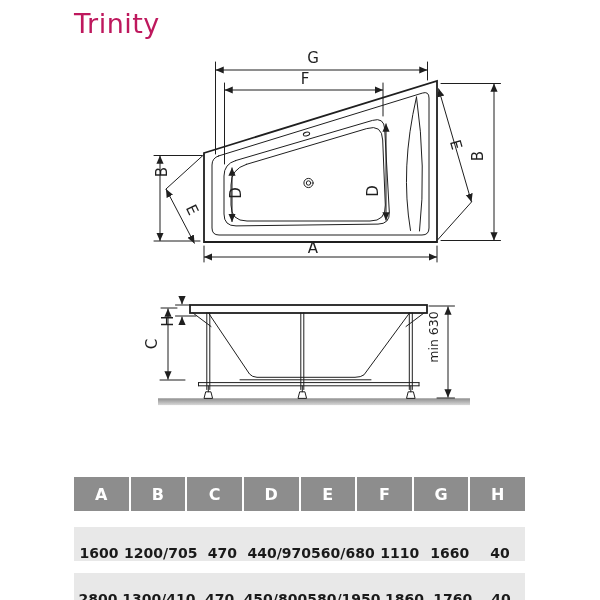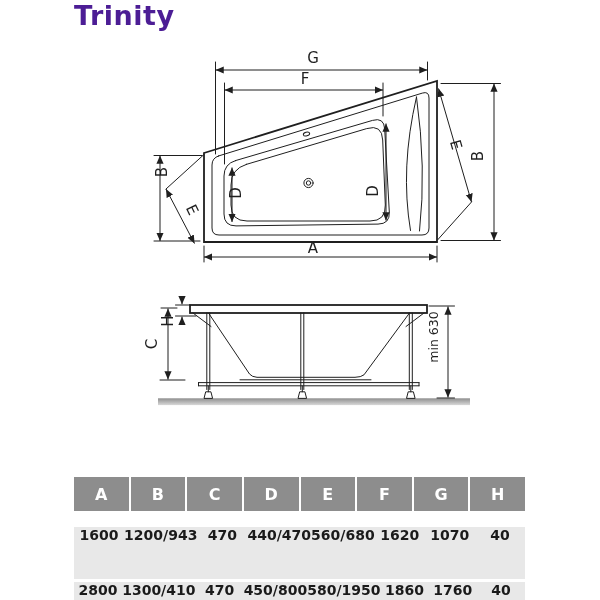--- a/index.html
+++ b/index.html
@@ -10,39 +10,39 @@
     --row_text:#1a1a1a;
     --background:#ffffff;
   }
   html,body{margin:0;padding:0}
   body{
     width:600px;height:600px;position:relative;overflow:hidden;
     background:var(--background);
     font-family:"DejaVu Sans","Liberation Sans",sans-serif;
   }
   .title{
-    position:absolute;left:74px;top:0px;
-    font-size:27px;font-weight:700;color:#4c1d95;letter-spacing:.5px;
+    position:absolute;left:74px;top:8px;
+    font-size:27px;font-weight:400;color:#be185d;letter-spacing:.5px;
   }
   .drawing{position:absolute;left:0;top:0}
   .ln1{stroke:var(--line_color);stroke-width:1;fill:none;stroke-linecap:round}
   .ln2{stroke:var(--line_color);stroke-width:1.8;fill:#ffffff;stroke-linejoin:miter}
   .dim{stroke:var(--line_color);stroke-width:1;fill:none}
   .arrfill{fill:var(--line_color)}
   .lbl{font-family:"DejaVu Sans","Liberation Sans",sans-serif;font-size:15px;fill:var(--line_color)}
   .lbl-sm{font-size:12.5px}
   
   .table{position:absolute;left:74px;top:477px;width:451px}
   .thead{display:flex;gap:2px;height:34px;margin-bottom:16px}
   .th{
     flex:1;background:var(--header_bg);color:var(--header_text);
     display:flex;align-items:center;justify-content:center;
     font-size:16px;font-weight:bold;
   }
-  .trow{display:flex;height:52px;background:var(--row_bg);margin-bottom:3px;align-items:flex-start}
+  .trow{display:flex;height:34px;background:var(--row_bg);margin-bottom:12px;align-items:flex-end}
   .td{flex:1;text-align:center;font-size:14px;font-weight:bold;color:var(--row_text)}
 </style>
 </head>
 <body>
 
 <div class="title">Trinity</div>
 
 <svg class="drawing" width="600" height="470" viewBox="0 0 600 470">
   <defs>
     <marker id="arr" viewBox="0 0 10 10" refX="9.2" refY="5" markerWidth="9" markerHeight="9" orient="auto-start-reverse">
@@ -199,26 +199,26 @@
     <div class="th">B</div>
     <div class="th">C</div>
     <div class="th">D</div>
     <div class="th">E</div>
     <div class="th">F</div>
     <div class="th">G</div>
     <div class="th">H</div>
   </div>
   <div class="trow">
     <div class="td">1600</div>
-    <div class="td">1200/943</div>
+    <div class="td">1200/705</div>
     <div class="td">470</div>
-    <div class="td">440/470</div>
+    <div class="td">440/970</div>
     <div class="td">560/680</div>
-    <div class="td">1620</div>
-    <div class="td">1070</div>
+    <div class="td">1110</div>
+    <div class="td">1660</div>
     <div class="td">40</div>
   </div>
   <div class="trow">
     <div class="td">2800</div>
     <div class="td">1300/410</div>
     <div class="td">470</div>
     <div class="td">450/800</div>
     <div class="td">580/1950</div>
     <div class="td">1860</div>
     <div class="td">1760</div>

